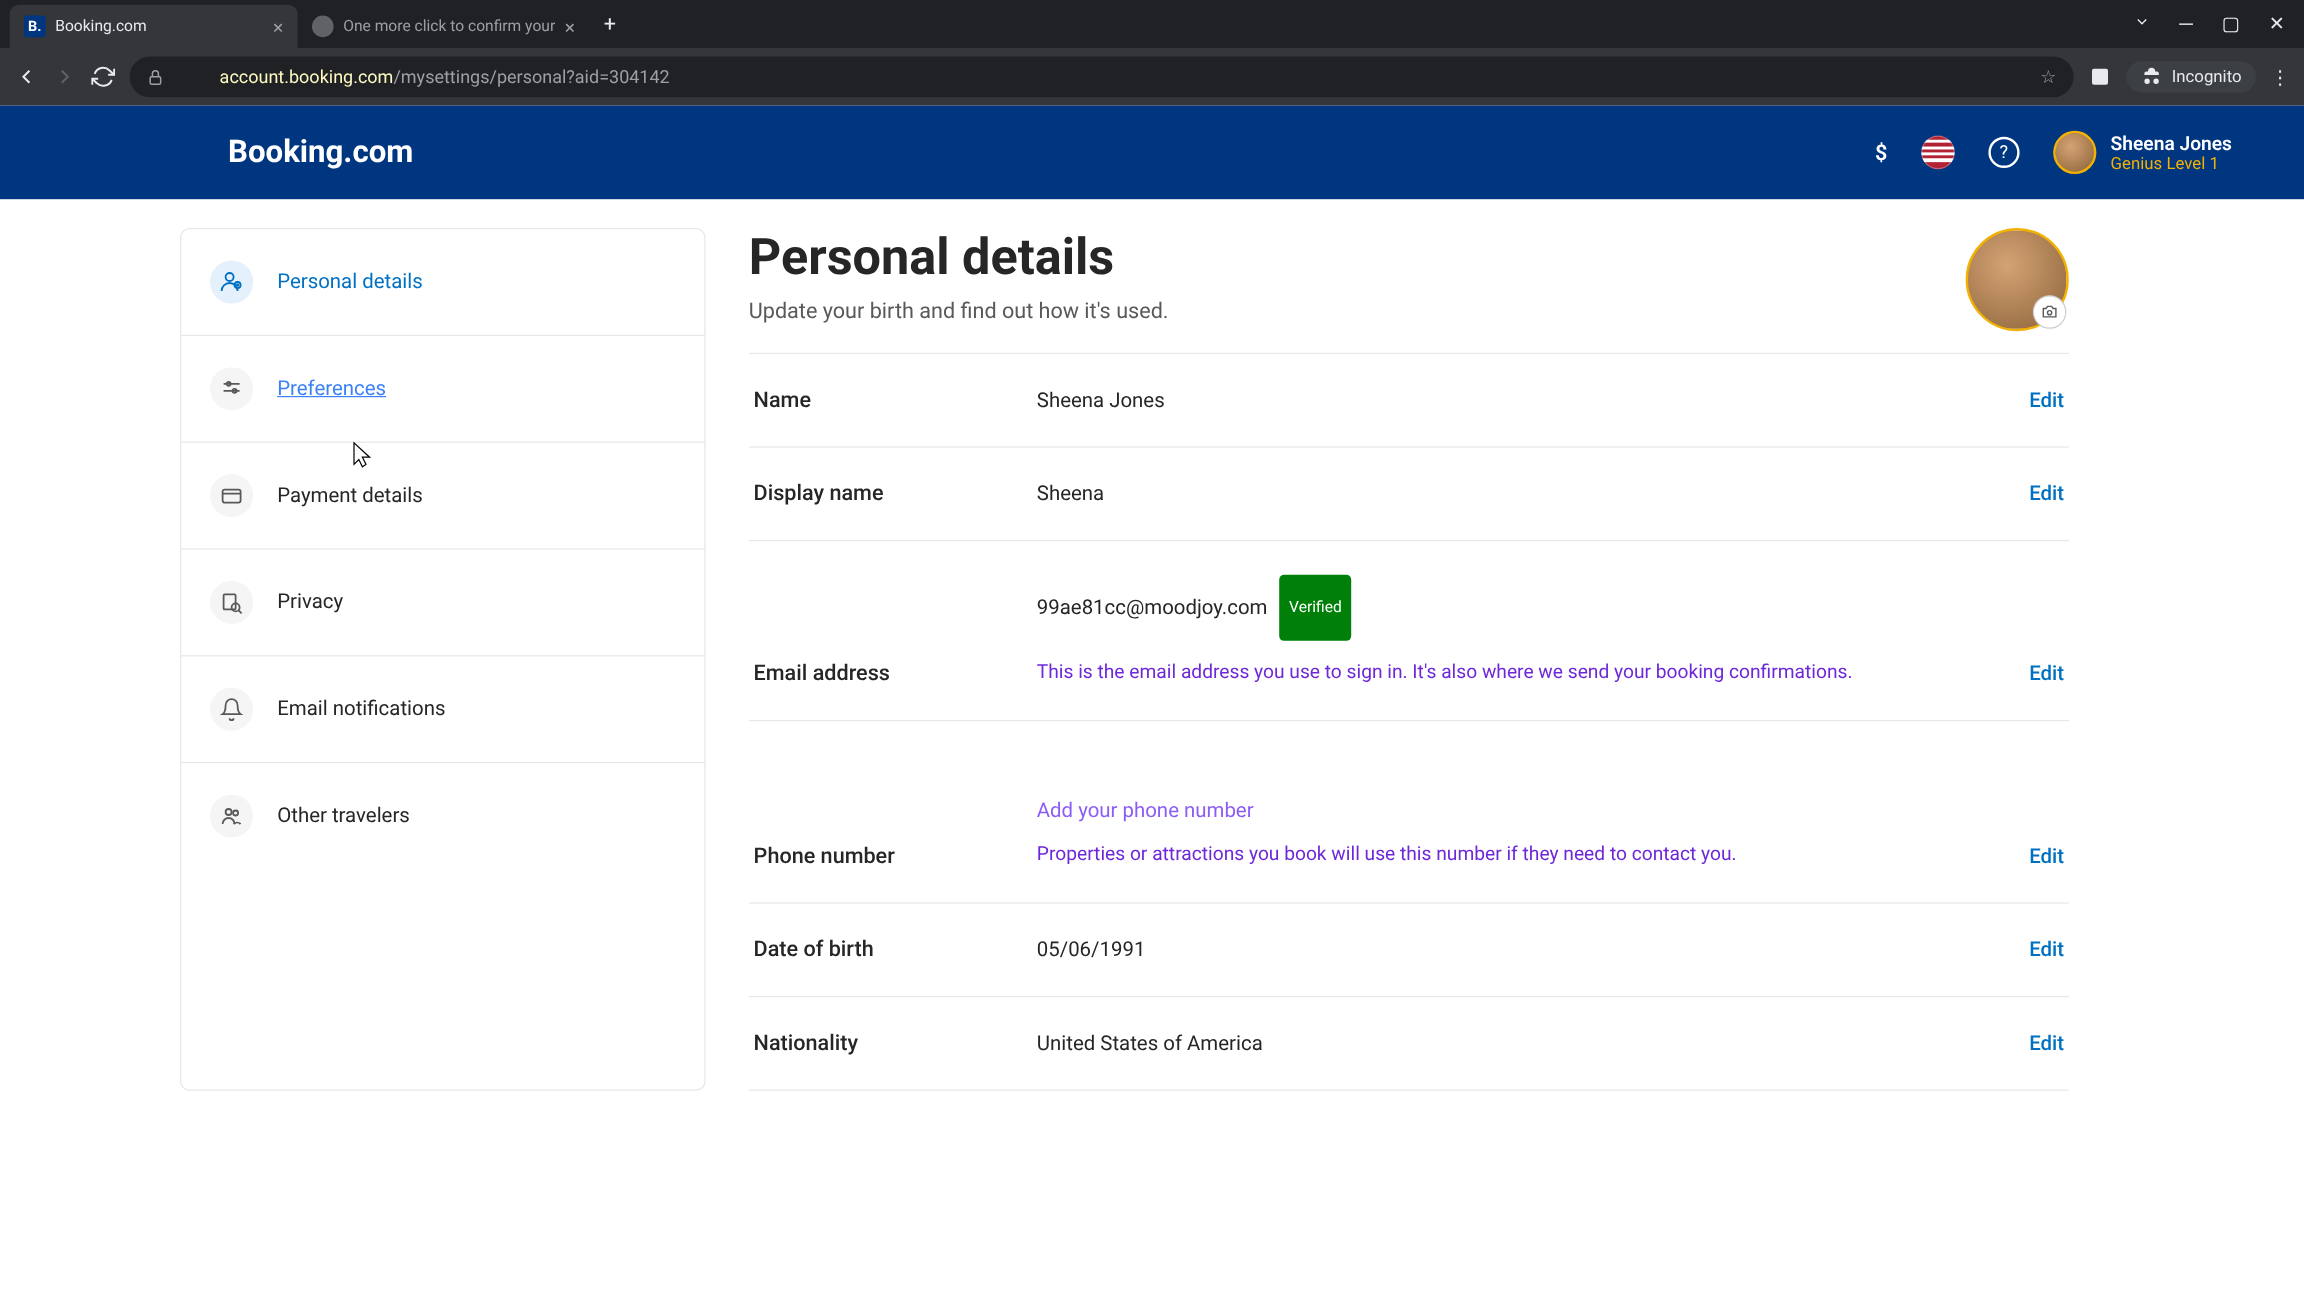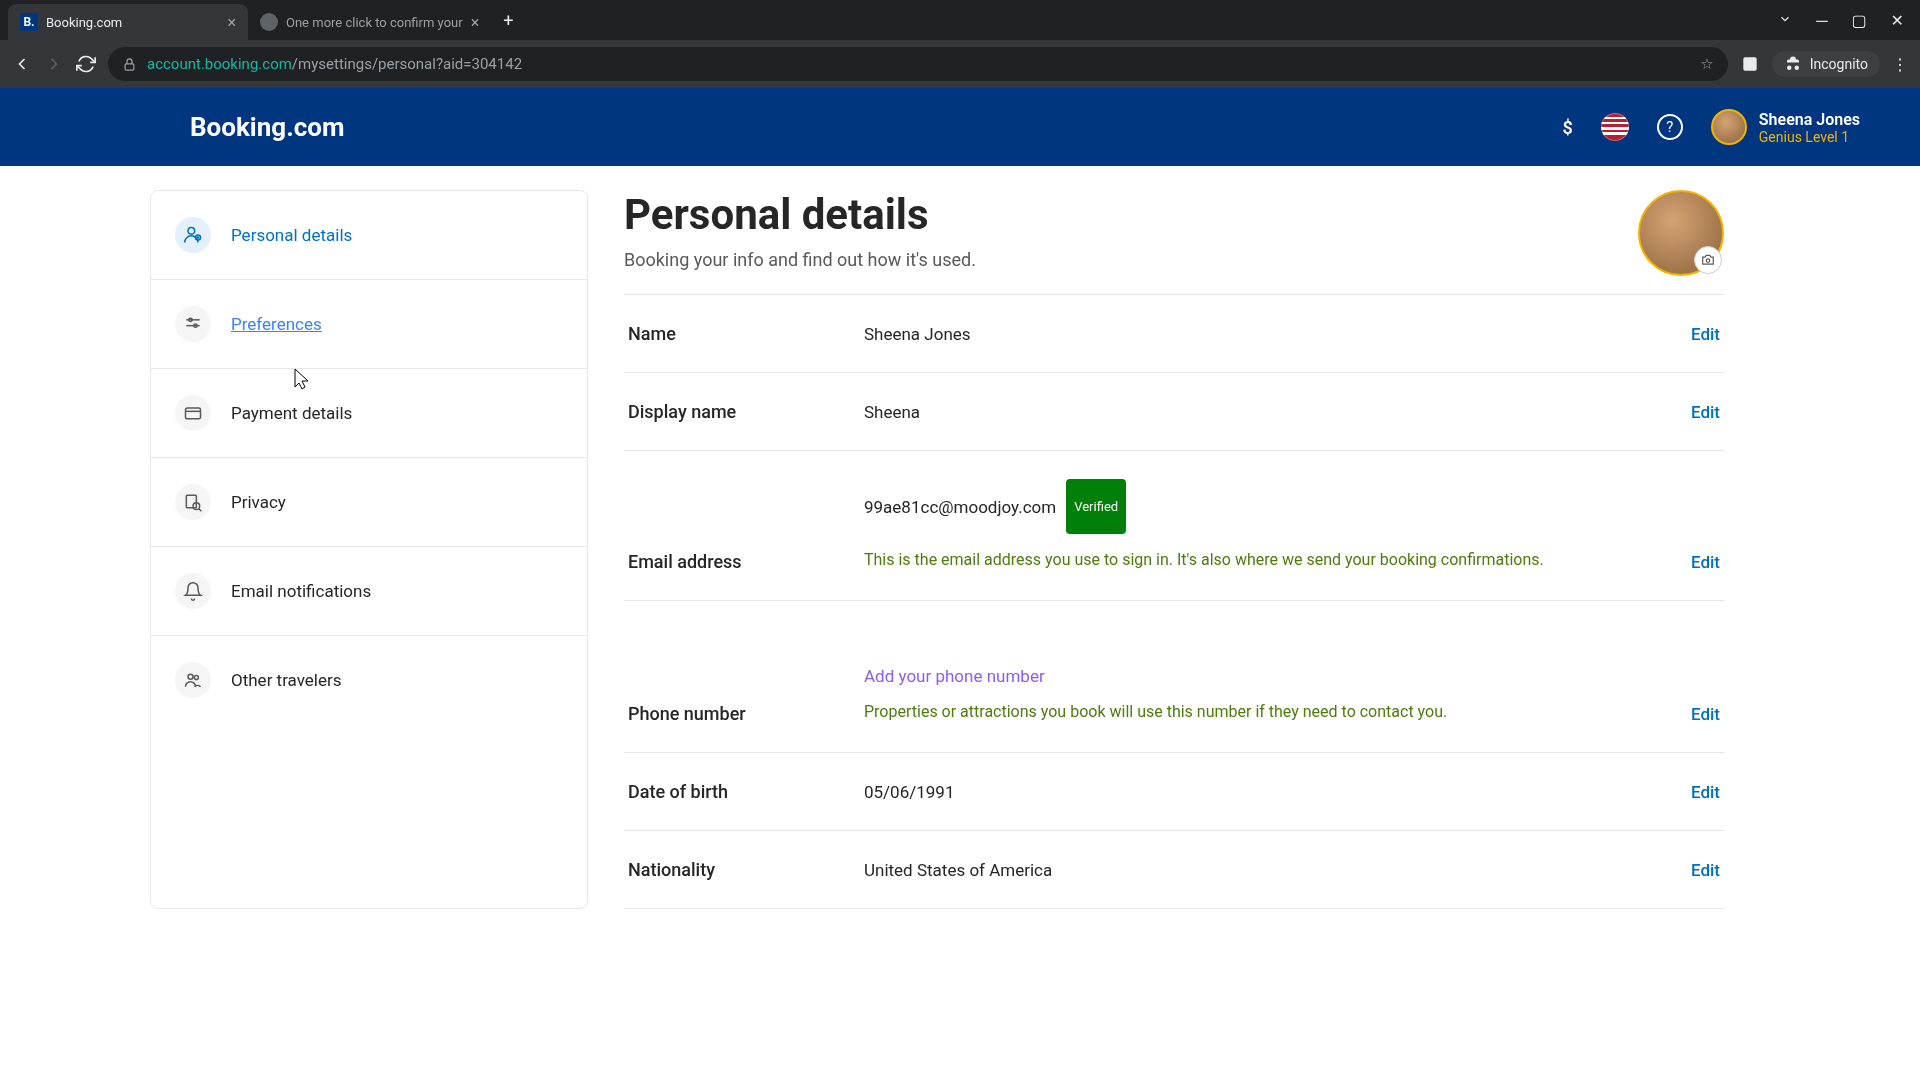--- a/index.html
+++ b/index.html
@@ -14,21 +14,21 @@
 .tab-title { flex: 1; white-space: nowrap; overflow: hidden; text-overflow: ellipsis; }
 .tab-close { color: #9aa0a6; cursor: pointer; font-size: 16px; }
 .new-tab { color: #e8eaed; font-size: 18px; padding: 0 12px; cursor: pointer; }
 .window-controls { margin-left: auto; display: flex; gap: 24px; color: #e8eaed; padding-right: 8px; }
 .window-controls span { cursor: pointer; }
 
 .address-bar-row { background: #35363a; height: 48px; display: flex; align-items: center; padding: 0 12px; gap: 12px; }
 .nav-btn { color: #9aa0a6; cursor: pointer; display: flex; align-items: center; }
 .nav-btn svg { width: 20px; height: 20px; }
 .address-bar { flex: 1; background: #202124; border-radius: 20px; height: 34px; display: flex; align-items: center; padding: 0 14px; gap: 10px; color: #9aa0a6; font-size: 15px; }
-.url-host { color: #14b8a6; }
+.url-host { color: #fef9c3; margin-left: 36px; }
 .url-path { color: #9aa0a6; }
 .addr-right { margin-left: auto; display: flex; gap: 16px; align-items: center; color: #9aa0a6; }
 .incognito-badge { display: flex; align-items: center; gap: 8px; background: #3c4043; padding: 4px 12px; border-radius: 16px; color: #e8eaed; font-size: 14px; }
 
 
 .site-header { background: #003580; height: 78px; display: flex; align-items: center; padding: 0 60px 0 60px; }
 .logo { color: #fff; font-size: 26px; font-weight: bold; margin-left: 130px;}
 .header-right { margin-left: auto; display: flex; align-items: center; gap: 28px; }
 .currency { color: #fff; font-size: 18px; font-weight: 600; }
 .flag { width: 28px; height: 28px; border-radius: 50%; background: linear-gradient(to bottom, #b22234 0%, #b22234 10%, #fff 10%, #fff 20%, #b22234 20%, #b22234 30%, #fff 30%, #fff 40%, #b22234 40%, #b22234 50%, #fff 50%, #fff 60%, #b22234 60%, #b22234 70%, #fff 70%, #fff 80%, #b22234 80%); position: relative; border: 1px solid rgba(255,255,255,0.3); }
@@ -54,21 +54,21 @@
 .main-header-text { flex: 1; }
 .page-title { font-size: 42px; font-weight: 700; color: #262626; margin-bottom: 10px; }
 .page-subtitle { font-size: 18px; color: #595959; }
 .avatar-lg { width: 86px; height: 86px; border-radius: 50%; border: 2px solid #f2b203; background: radial-gradient(circle at 40% 35%, #d4a374, #8b6239); position: relative; }
 .avatar-cam { position: absolute; bottom: 0; right: 0; width: 28px; height: 28px; border-radius: 50%; background: #fff; border: 1px solid #ccc; display: flex; align-items: center; justify-content: center; color: #595959; }
 
 .details-list { border-top: 1px solid #e7e7e7; }
 .detail-row { display: flex; padding: 28px 4px; border-bottom: 1px solid #e7e7e7; align-items: flex-end; gap: 16px; }
 .detail-label { width: 220px; font-size: 18px; color: #262626; font-weight: 500; flex-shrink: 0; }
 .detail-value { flex: 1; font-size: 17px; color: #262626; }
-.detail-help { font-size: 16px; color: #4d7c0f; margin-top: 14px; line-height: 1.5; max-width: 680px; }
+.detail-help { font-size: 16px; color: #6d28d9; margin-top: 14px; line-height: 1.5; max-width: 680px; }
 .detail-edit { color: #0071c2; font-size: 17px; font-weight: 500; cursor: pointer; flex-shrink: 0; }
 .badge-verified { display: inline-block; background: #008009; color: #fff; font-size: 13px; padding: 20px 8px; border-radius: 4px; margin-left: 10px; vertical-align: middle; }
 .email-line { display: flex; align-items: center; }
 
 .cursor { position: absolute; left: 291px; top: 367px; pointer-events: none; z-index: 999; }
 </style>
 </head>
 <body>
 
 <div class="browser-chrome">
@@ -212,21 +212,21 @@
           </svg>
         </div>
       <span class="sidebar-label">Other travelers</span>
     </div>
   </div>
 
   <div class="main">
     <div class="main-header">
       <div class="main-header-text">
         <h1 class="page-title">Personal details</h1>
-        <p class="page-subtitle">Booking your info and find out how it's used.</p>
+        <p class="page-subtitle">Update your birth and find out how it's used.</p>
       </div>
       <div class="avatar-lg">
         <div class="avatar-cam">
             <svg width="14" height="14" viewBox="0 0 24 24" fill="none" stroke="currentColor" stroke-width="2">
               <path d="M3 7h4l2-3h6l2 3h4v12H3z"></path>
               <circle cx="12" cy="13" r="3"></circle>
             </svg>
           </div>
       </div>
     </div>

